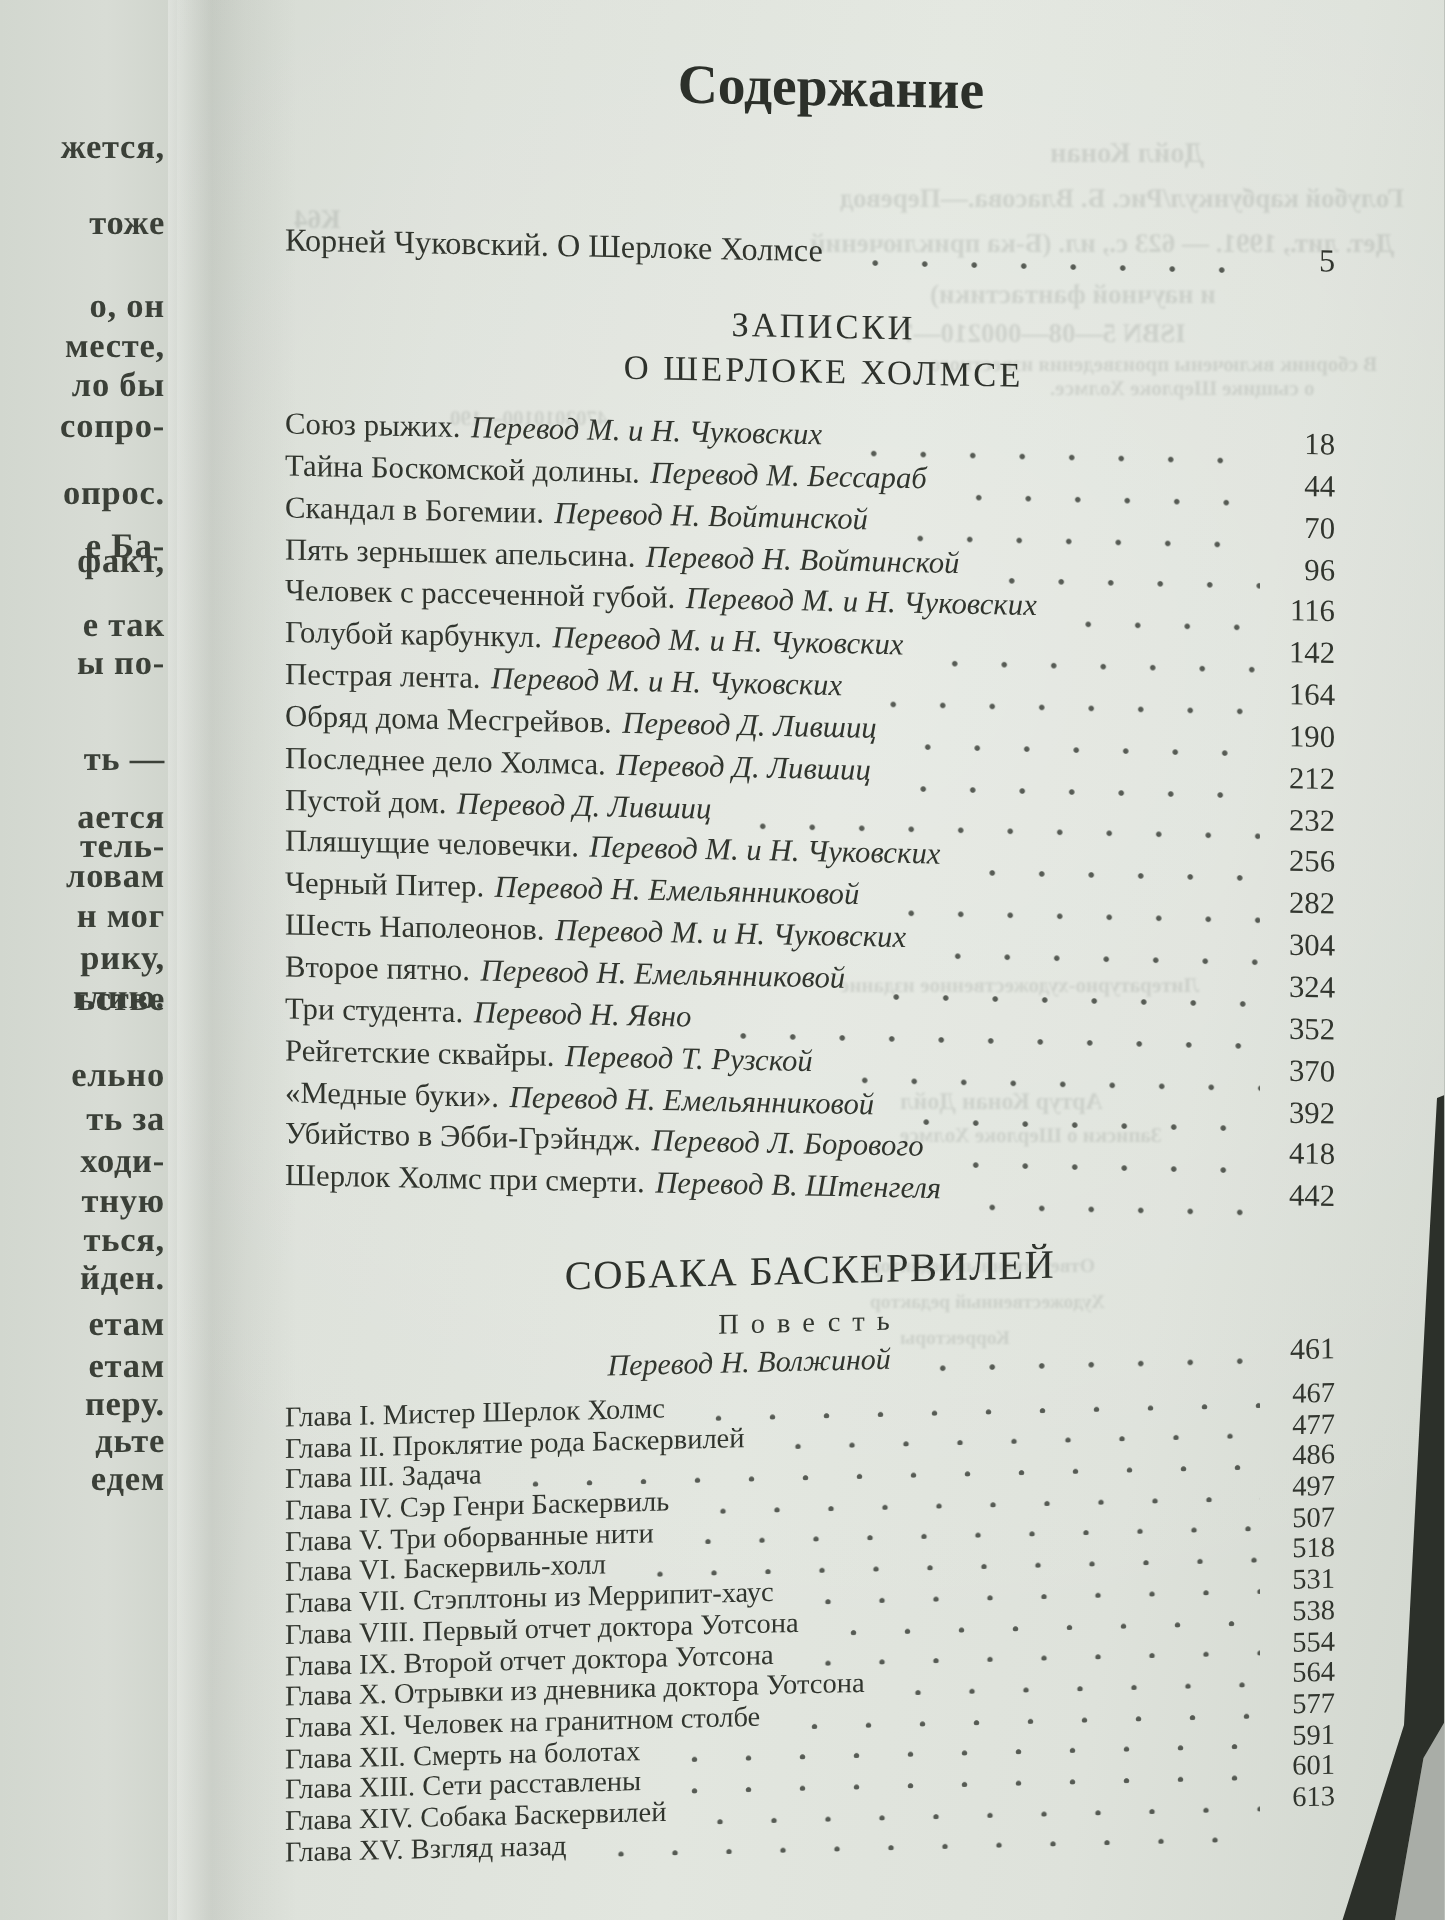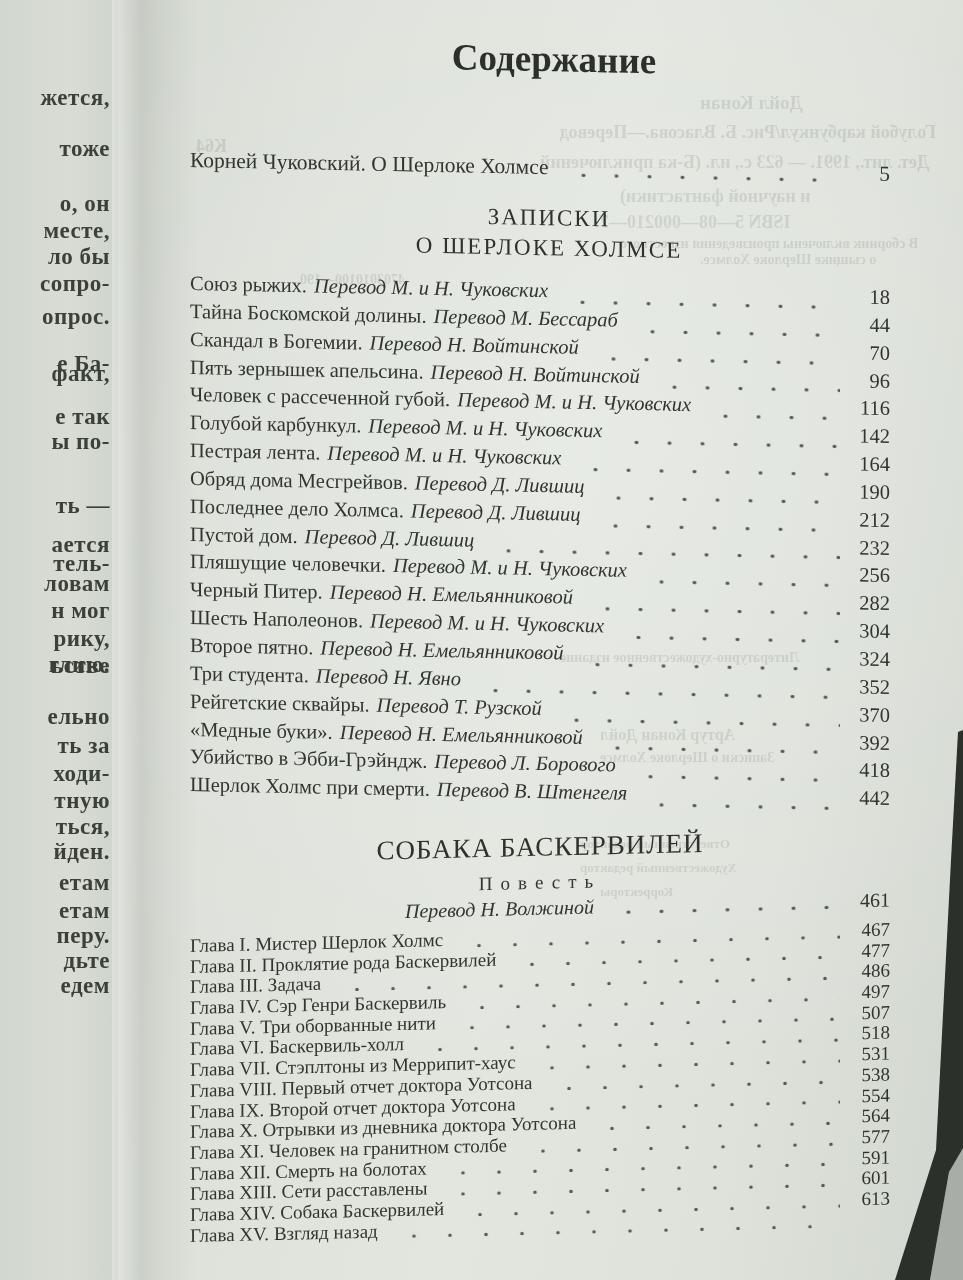--- a/index.html
+++ b/index.html
@@ -55,21 +55,21 @@
 <div class="photo">
 
   <div class="facing">
 
   <span class="frag" style="top: 85px;">жется,</span>
       <span class="frag" style="top: 136px;">тоже</span>
       <span class="frag" style="top: 191px;">о,  он</span>
       <span class="frag" style="top: 218px;">месте,</span>
       <span class="frag" style="top: 244px;">ло бы</span>
       <span class="frag" style="top: 271px;">сопро-</span>
-      <span class="frag" style="top: 304px;">опрос.</span>
+      <span class="frag" style="top: 316px;">опрос.</span>
       <span class="frag" style="top: 351px;">е Ба-</span>
       <span class="frag" style="top: 361px;">факт,</span>
       <span class="frag" style="top: 404px;">е так</span>
       <span class="frag" style="top: 429px;">ы по-</span>
       <span class="frag" style="top: 493px;">ть —</span>
       <span class="frag" style="top: 519px; margin-top: 32px;">тель-</span>
       <span class="frag" style="top: 532px;">ается</span>
       <span class="frag" style="top: 571px;">ловам</span>
       <span class="frag" style="top: 598px;">н мог</span>
       <span class="frag" style="top: 626px;">рику,</span>

